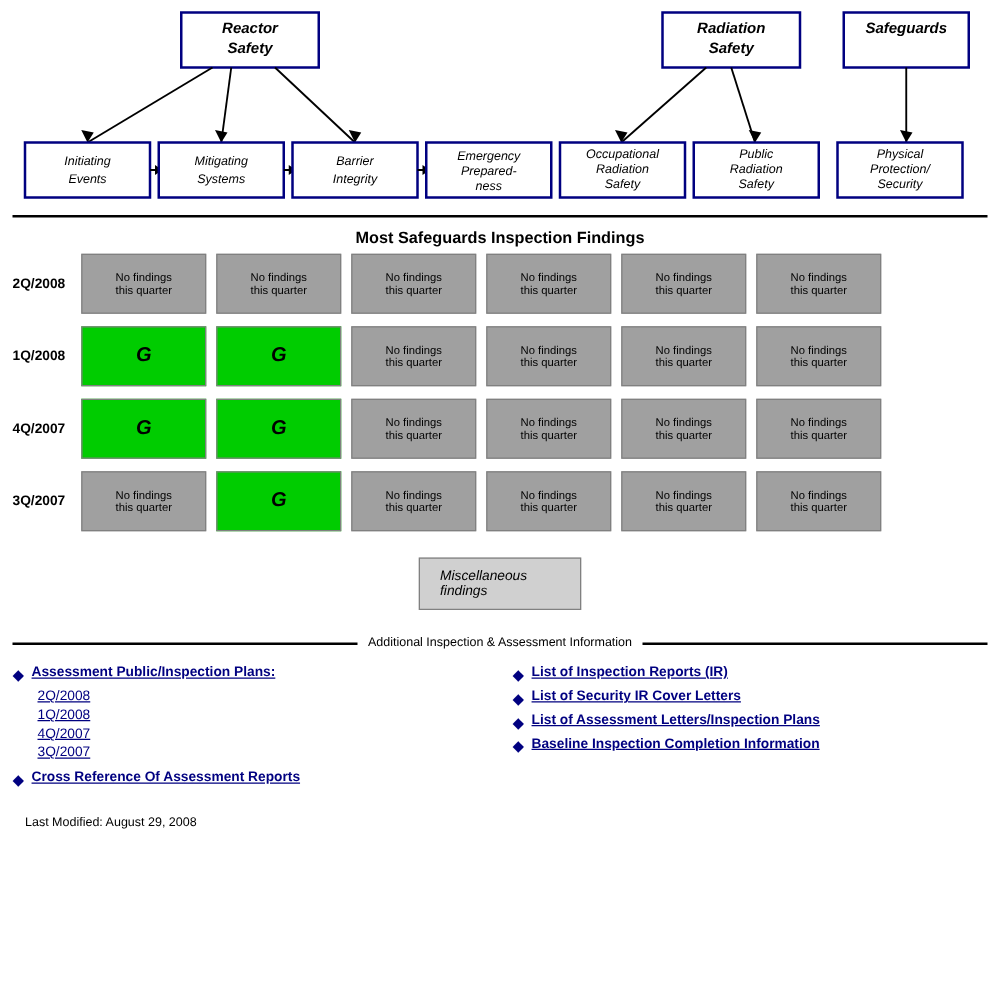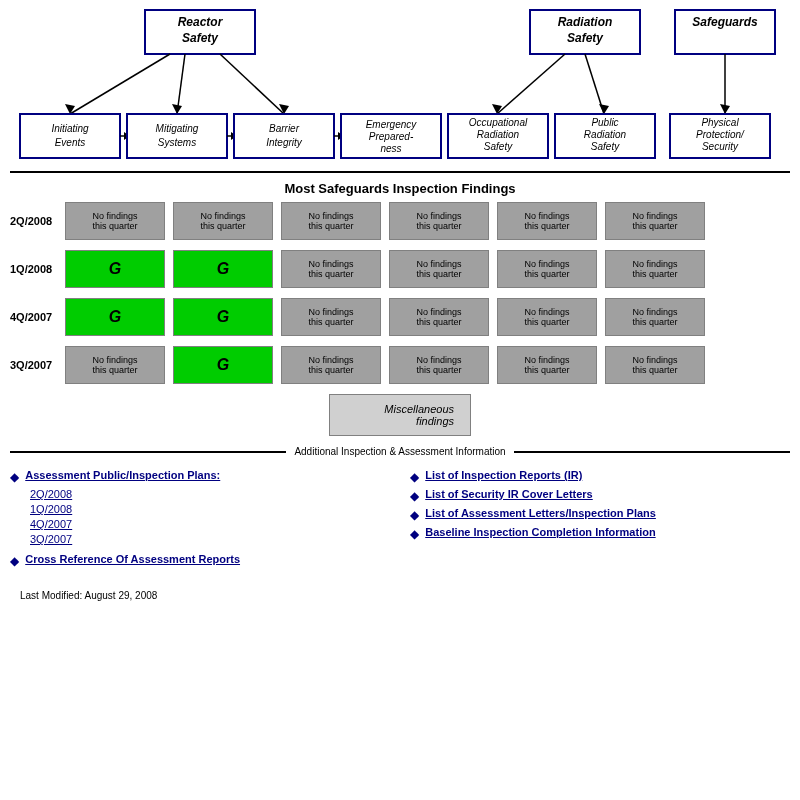--- a/index.html
+++ b/index.html
@@ -40,21 +40,21 @@
 
     .quarter-label {
       width: 55px;
       font-size: 11px;
       font-weight: bold;
       flex-shrink: 0;
     }
 
     .finding-cell {
       width: 100px;
-      height: 38px;
+      height: 48px;
       background: #a0a0a0;
       margin-right: 8px;
       display: flex;
       align-items: center;
       justify-content: center;
       text-align: center;
       font-size: 9px;
       color: #000;
       flex-shrink: 0;
       border: 1px solid #808080;
@@ -65,26 +65,26 @@
       font-size: 16px;
       font-weight: bold;
       color: #000;
       font-style: italic;
     }
 
     
     .misc-box {
       border: 1px solid #808080;
       background: #d0d0d0;
-      text-align: right;
+      text-align: left;
       font-style: italic;
       font-size: 11px;
       padding: 8px 16px;
-      width: 142px;
-      margin: 10px auto;
+      width: 130px;
+      margin: 21px auto;
     }
 
     .additional-title {
       text-align: center;
       font-weight: normal;
       font-size: 10px;
       margin: 4px 0;
       display: flex;
       align-items: center;
     }

